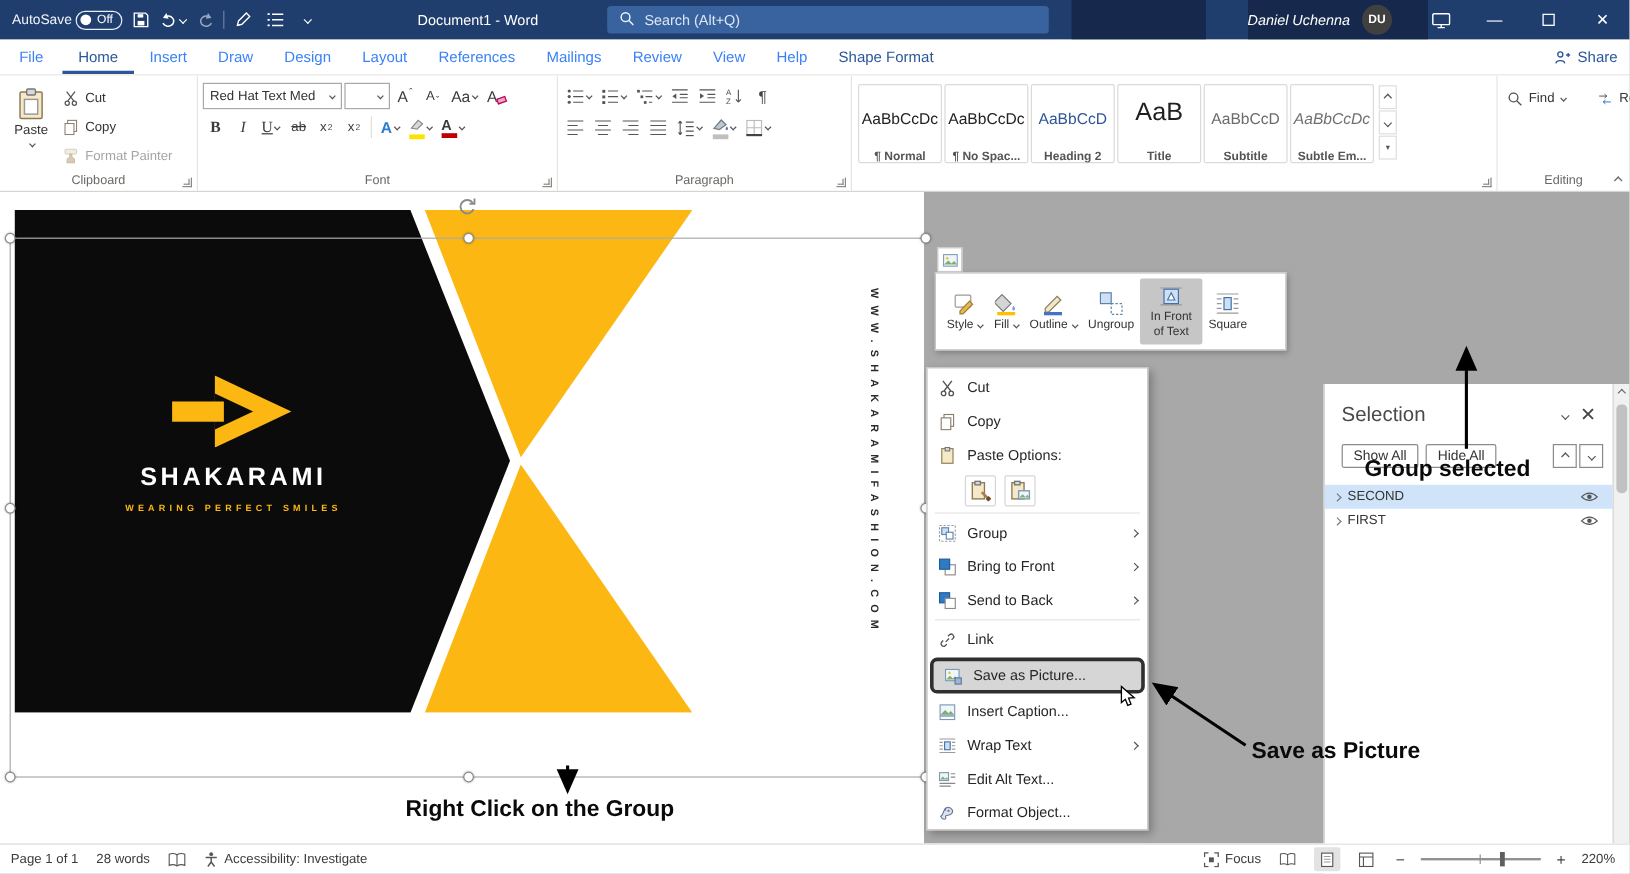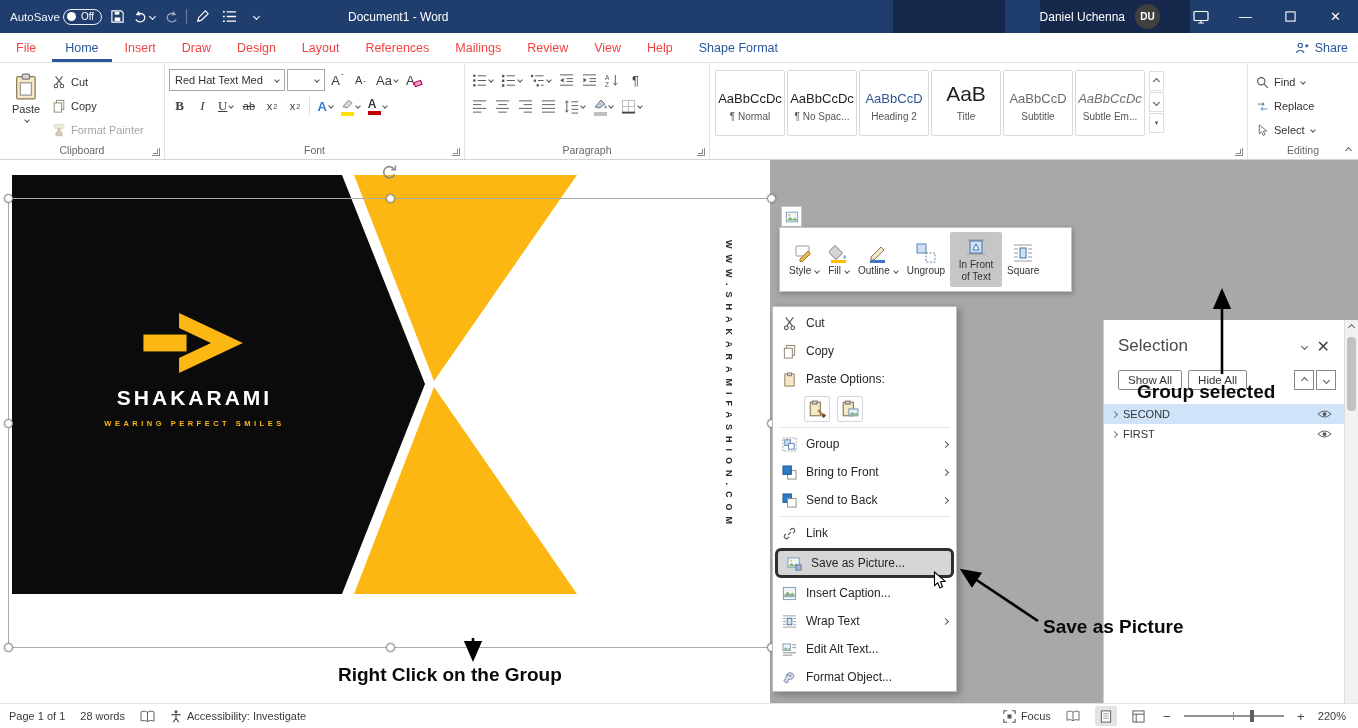--- a/index.html
+++ b/index.html
@@ -17,27 +17,27 @@
 .tb-btn{width:24px;height:26px;display:flex;align-items:center;justify-content:center;border-radius:2px;}
 .tb-sep{width:1px;height:15px;background:rgba(255,255,255,.35);}
 .chev{display:inline-block;width:5px;height:5px;border-right:1.3px solid currentColor;border-bottom:1.3px solid currentColor;transform:rotate(45deg);}
 .chev.up{transform:rotate(-135deg);}
 .chev.right{transform:rotate(-45deg);}
 .tb-title{position:absolute;left:348px;top:0;height:33px;display:flex;align-items:center;font-size:12px;color:#fff;z-index:2;}
 .searchbox{position:absolute;left:506px;top:5px;width:368px;height:23px;background:#39639e;border-radius:3px;display:flex;align-items:center;gap:8px;padding:0 10px;z-index:2;}
 .searchbox input{flex:1;background:transparent;border:none;outline:none;color:#eef3fa;font-size:12px;font-family:"Liberation Sans",sans-serif;}
 .searchbox input::placeholder{color:#dbe6f5;}
 .tb-right{position:absolute;right:0;top:0;height:33px;display:flex;align-items:center;z-index:2;}
-.username{font-size:12px;color:#fff;margin-right:10px;}
+.username{font-size:12px;color:#fff;margin-right:10px;font-style:italic;}
 .avatar{width:25px;height:25px;border-radius:50%;background:#404040;display:flex;align-items:center;justify-content:center;font-size:10px;font-weight:bold;margin-right:18px;}
 .winbtn{width:45px;height:33px;display:flex;align-items:center;justify-content:center;font-size:13px;color:#fff;}
 
 
 .tabsrow{position:absolute;top:33px;left:0;width:1358px;height:30px;background:#fff;border-bottom:1px solid #e3e1de;display:flex;align-items:stretch;}
-.tab{display:flex;align-items:center;padding:0 13px;font-size:12.5px;color:#ef4444;cursor:default;}
+.tab{display:flex;align-items:center;padding:0 13px;font-size:12.5px;color:#3b82f6;cursor:default;}
 .tab.first{padding:0 16px;}
 .tab.active{color:#2b579a;box-shadow:inset 0 -3px 0 #2b579a;}
 .tab.ctx-tab{color:#2b579a;}
 .share{position:absolute;right:10px;top:0;height:30px;display:flex;align-items:center;gap:6px;color:#2b579a;font-size:12.5px;}
 
 
 .ribbon{position:absolute;top:63px;left:0;width:1358px;height:97px;background:#fff;border-bottom:1px solid #d6d4d1;display:flex;}
 .rgroup{position:relative;border-right:1px solid #e6e4e1;padding:4px 4px 15px 4px;}
 .rg-label{position:absolute;left:0;right:0;bottom:1px;height:14px;text-align:center;font-size:10.5px;color:#6a6866;}
 .lnch{position:absolute;right:4px;bottom:3px;width:8px;height:8px;border-left:1px solid #8a8886;border-top:1px solid #8a8886;transform:rotate(180deg);}
@@ -46,24 +46,24 @@
 .fbtn{height:23px;min-width:21px;padding:0 3px;display:flex;align-items:center;justify-content:center;border-radius:2px;color:#3b3b3b;font-size:13px;gap:1px;}
 .combo{height:22px;border:1px solid #aaa8a6;background:#fff;display:flex;align-items:center;gap:4px;padding:0 5px;font-size:11px;color:#333;}
 .smallchev{display:inline-block;width:4px;height:4px;border-right:1px solid #555;border-bottom:1px solid #555;transform:rotate(45deg);margin-left:1px;}
 .bar{display:block;width:13px;height:4px;margin:0 auto;}
 .bigbtn{width:44px;height:76px;display:flex;flex-direction:column;align-items:center;justify-content:flex-start;padding-top:6px;gap:3px;border-radius:2px;font-size:11px;color:#333;}
 .clip-col{display:flex;flex-direction:column;justify-content:flex-start;gap:2px;padding-top:4px;}
 .sbt{display:flex;align-items:center;gap:5px;height:22px;padding:0 4px;font-size:11px;color:#333;border-radius:2px;}
 .sbt.disabled{opacity:.45;}
 .stylecard{width:70px;height:66px;border:1px solid #dcdad7;background:#fff;text-align:center;padding-top:5px;margin:3px 1px 0 1px;border-radius:2px;}
 .stylecard .prev{height:30px;display:flex;align-items:flex-end;justify-content:center;font-size:13px;color:#222;}
-.stylecard .nm{font-size:10px;color:#555;margin-top:5px;white-space:nowrap;overflow:hidden;}
+.stylecard .nm{font-size:10px;color:#555;margin-top:19px;white-space:nowrap;overflow:hidden;font-weight:bold;}
 .styles-arrows{display:flex;flex-direction:column;gap:1px;margin:4px 0 0 3px;}
 .sarrow{width:15px;height:20px;border:1px solid #e0dedb;display:flex;align-items:center;justify-content:center;color:#555;}
-.edit-col{display:flex;flex-direction:column;gap:2px;padding-top:4px;}
+.edit-col{display:flex;flex-direction:row;gap:18px;padding-top:4px;align-items:center;}
 .ribbon-collapse{position:absolute;right:7px;bottom:3px;color:#666;}
 
 
 .workspace{position:absolute;top:160px;left:0;width:1358px;height:543px;background:#a8a8a8;}
 .page{position:absolute;left:0;top:0;width:770px;height:543px;background:#fff;}
 .sel-rect{position:absolute;left:8px;top:38px;width:764px;height:450px;border:1px solid #ababab;}
 .handle{position:absolute;width:9px;height:9px;border-radius:50%;background:#fff;border:1px solid #8a8a8a;box-shadow:0 0 2px rgba(0,0,0,.35);}
 .rot{position:absolute;left:371px;top:-36px;width:18px;height:18px;}
 .card{position:absolute;left:12px;top:15px;width:735px;height:419px;background:#fff;overflow:hidden;}
 .brandbox{position:absolute;left:55px;top:138px;width:255px;text-align:center;}
@@ -171,20 +171,27 @@
           <svg width="15" height="15" viewBox="0 0 16 16">
             <path d="M5 3h10M5 8h10M5 13h10" stroke="#fff" stroke-width="1.4"></path>
             <path d="M1 3h2M1 8h2M1 13h2" stroke="#fff" stroke-width="1.6"></path>
           </svg>
         </span>
       <span class="tb-btn">
           <span class="chev"></span>
         </span>
     </div>
     <div class="tb-title">Document1 - Word</div>
+    <div class="searchbox">
+      <span><svg width="13" height="13" viewBox="0 0 16 16">
+            <circle cx="6.5" cy="6.5" r="4.5" fill="none" stroke="#eef3fa" stroke-width="1.5"></circle>
+            <path d="M10 10l4.5 4.5" stroke="#eef3fa" stroke-width="1.5"></path>
+          </svg></span>
+      <input type="text" placeholder="Search (Alt+Q)" style="">
+    </div>
     <div class="tb-right">
       <span class="username">Daniel Uchenna</span>
       <span class="avatar">DU</span>
       <span class="winbtn">
           <svg width="16" height="16" viewBox="0 0 16 16">
             <rect x="1" y="2.5" width="14" height="9" rx="1" fill="none" stroke="#fff" stroke-width="1.2"></rect>
             <path d="M5 14h6M8 11.5v2.5" stroke="#fff" stroke-width="1.2"></path>
           </svg>
         </span>
       <span class="winbtn">—</span>

